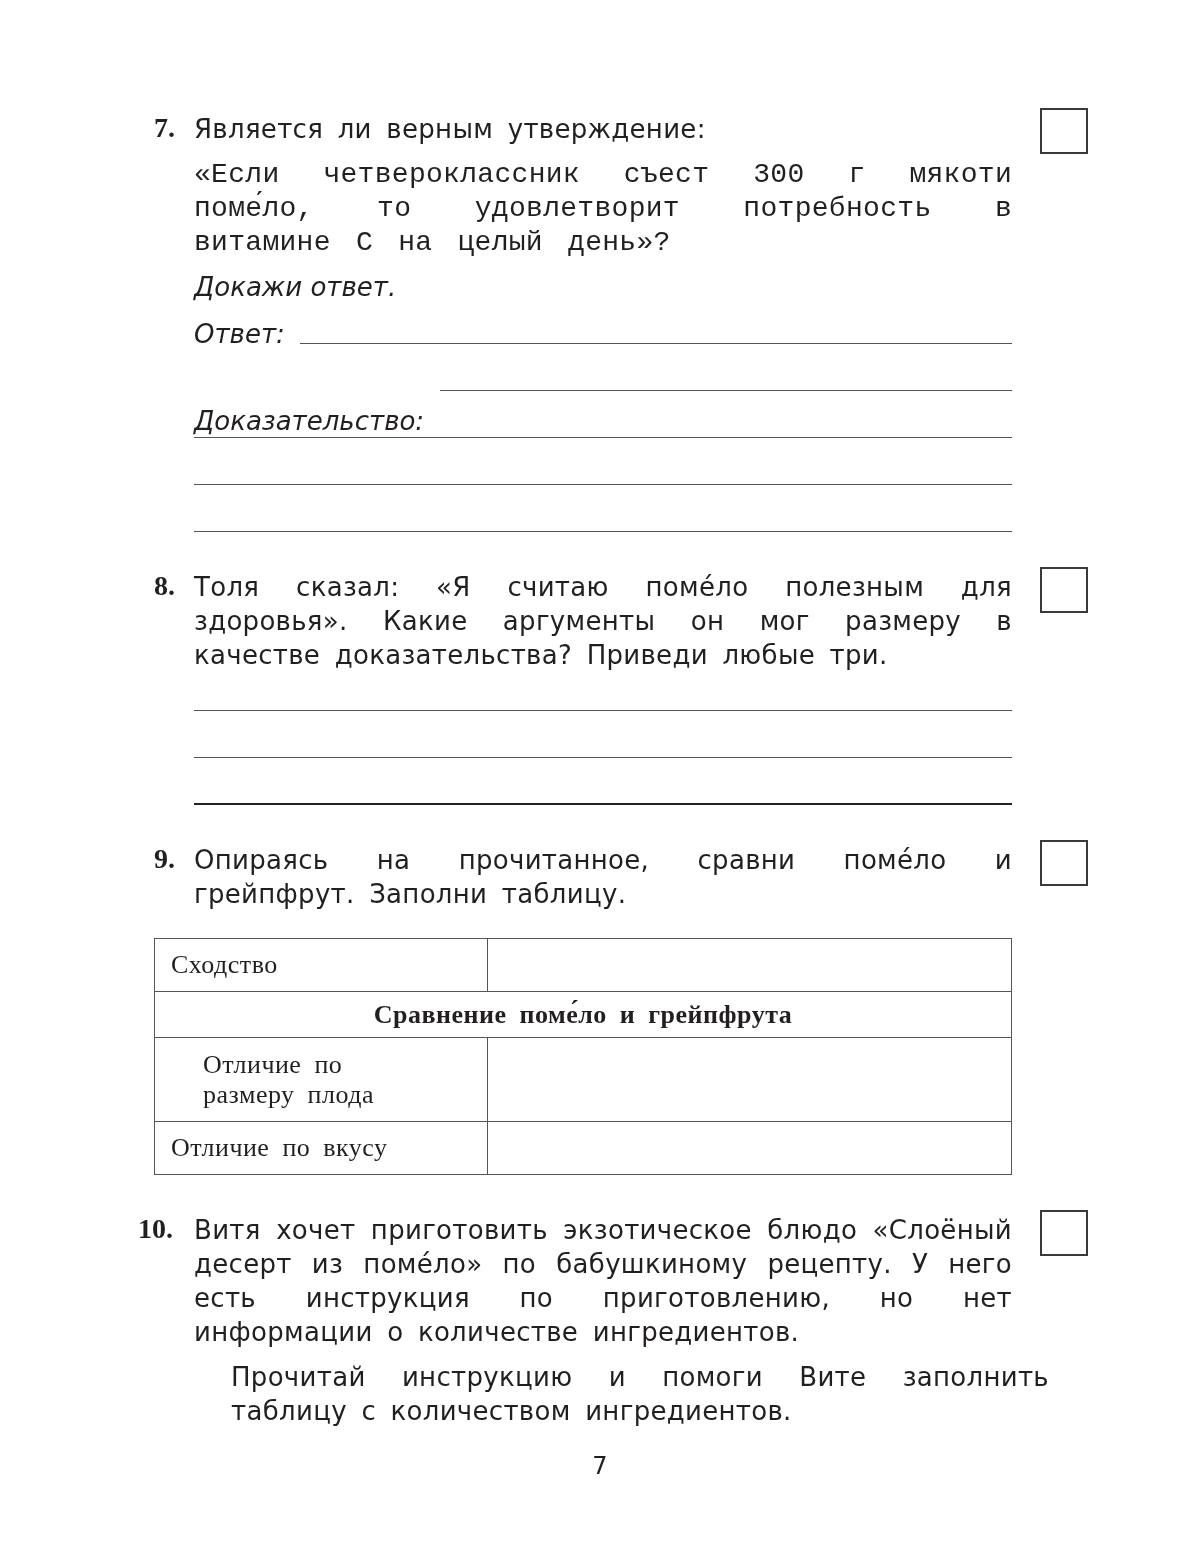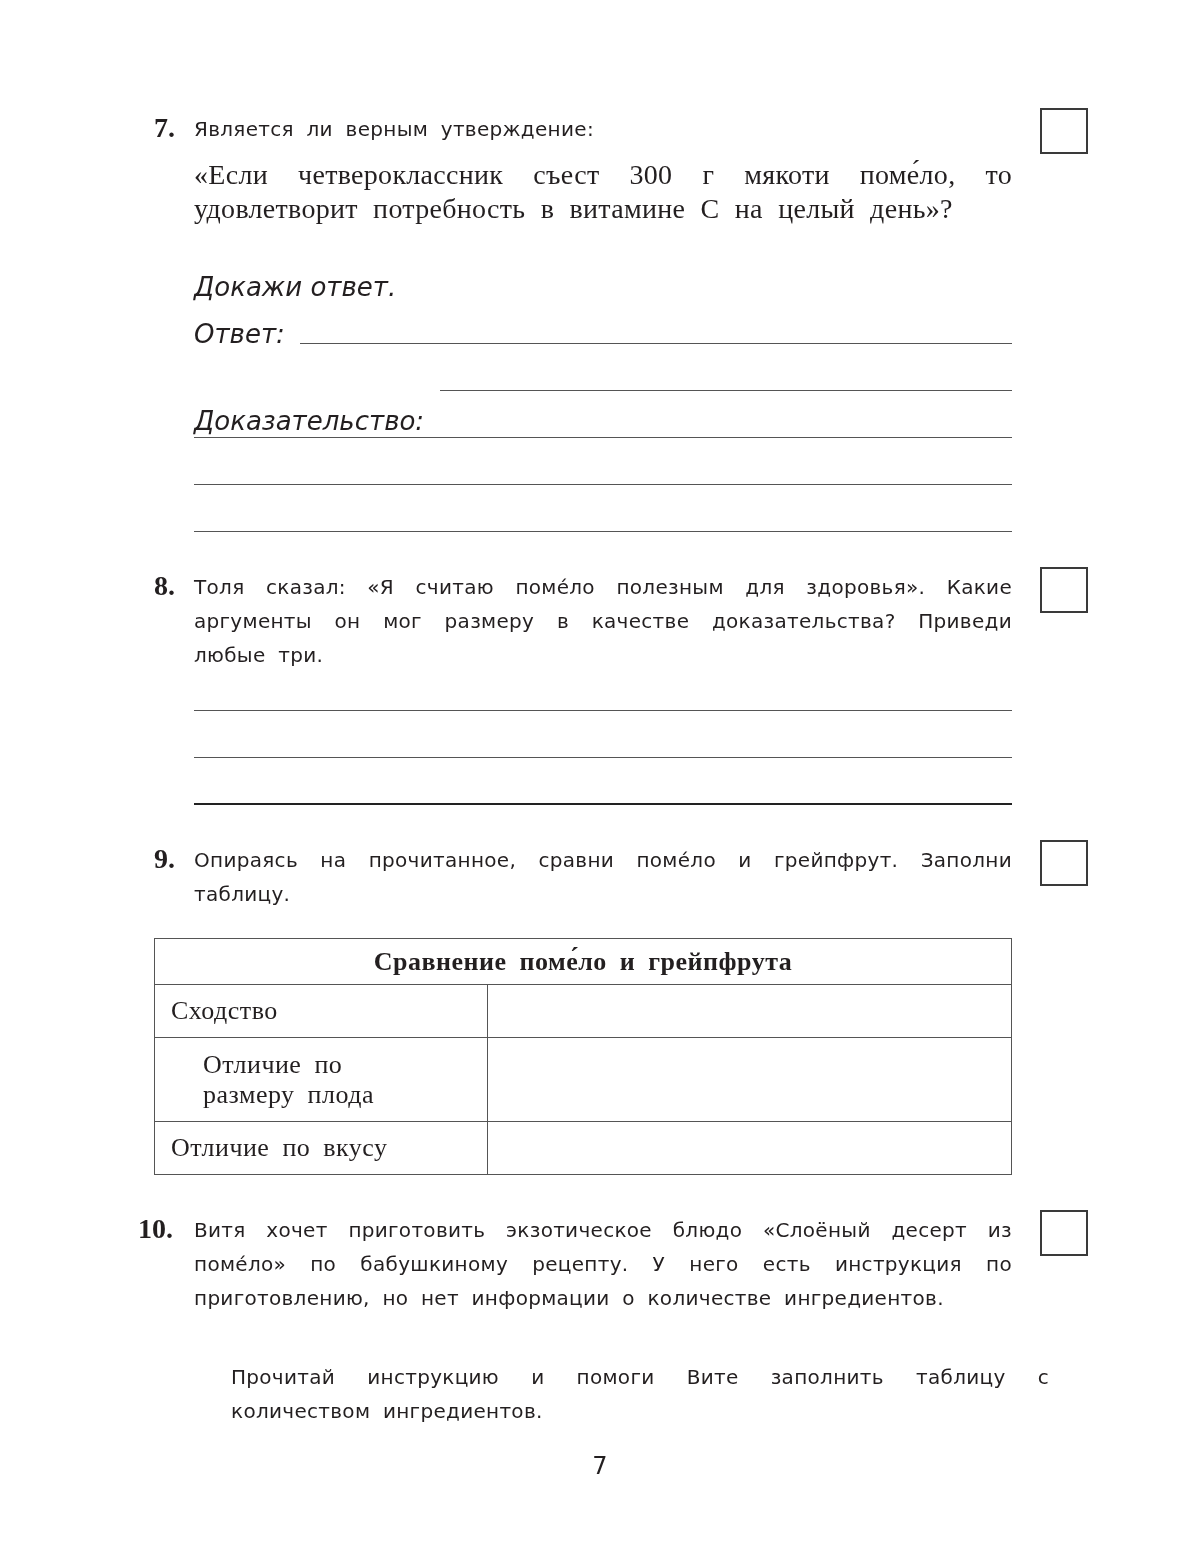--- a/index.html
+++ b/index.html
@@ -1,20 +1,20 @@
 <!DOCTYPE html>
 <html><head>
 <meta charset="utf-8">
 <style>
   html, body { margin:0; padding:0; background:#ffffff; }
   body { width:1200px; height:1565px; position:relative; overflow:hidden; color:#231f20; }
   .sans { font-family: "DejaVu Sans", "Liberation Sans", sans-serif; }
-  .serif { font-family: Liberation Serif, serif; }
+  .serif { font-family: Liberation Mono, monospace; }
   .num { position:absolute; font-family: "Liberation Serif", "DejaVu Serif", serif; font-weight:bold; font-size:28px; color:#231f20; }
-  .para { position:absolute; left:194px; width:818px; font-size:20px; line-height:34px; text-align:justify; text-align-last:left; letter-spacing:0.3px; word-spacing:6px; }
+  .para { position:absolute; left:194px; width:818px; font-size:26px; line-height:34px; text-align:justify; text-align-last:left; letter-spacing:0.3px; word-spacing:6px; }
   .para.serif { font-size:28px; word-spacing:8px; }
   .scorebox { position:absolute; left:1040px; width:44px; height:42px; border:2px solid #3a3a3a; box-sizing:content-box; }
   .line { position:absolute; height:0; border-top:1.5px solid #555; }
   .lbl { position:absolute; left:194px; font-size:26px; line-height:34px;font-style:italic; }
   table.cmp { position:absolute; left:154px; top:938px; width:858px; border-collapse:collapse; font-family:"Liberation Serif","DejaVu Serif",serif; font-size:26px; }
   table.cmp td, table.cmp th { border:1.5px solid #555; padding:0 16px; vertical-align:middle; text-align:left; font-weight:normal; letter-spacing:0.5px; word-spacing:6px; }
   table.cmp th { text-align:center; font-weight:bold; height:45px; }
   .pagenum { position:absolute; left:0; width:1200px; top:1452px; text-align:center; font-size:24px; }
 </style>
 </head>
@@ -43,26 +43,26 @@
   <div class="line" style="left:194px; width:818px; top:803px; border-top-width:2px; border-color:#222;"></div>
   <div class="scorebox" style="top:567px;"></div>
 </div>
 
 <div>
   <div class="num" style="left:154px; top:843px;">9.</div>
   <div class="para sans" style="top:843px;">Опираясь на прочитанное, сравни поме́ло и грейпфрут. Заполни таблицу.</div>
   <div class="scorebox" style="top:840px;"></div>
   <table class="cmp">
     <tbody>
-        <tr>
-      <th colspan="2">Сравнение поме́ло и грейпфрута</th>
-    </tr>
-    <tr style="height:53px;">
+        <tr style="height:53px;">
       <td style="width:268px;">Сходство</td>
       <td></td>
+    </tr>
+    <tr>
+      <th colspan="2">Сравнение поме́ло и грейпфрута</th>
     </tr>
     <tr style="height:84px;">
       <td style="width:268px; line-height:30px;padding-left:48px;"><span style="display:inline-block; width:200px;">Отличие по размеру плода</span></td>
       <td></td>
     </tr>
     <tr style="height:53px;">
       <td style="width:268px;">Отличие по вкусу</td>
       <td></td>
     </tr>
   </tbody>

